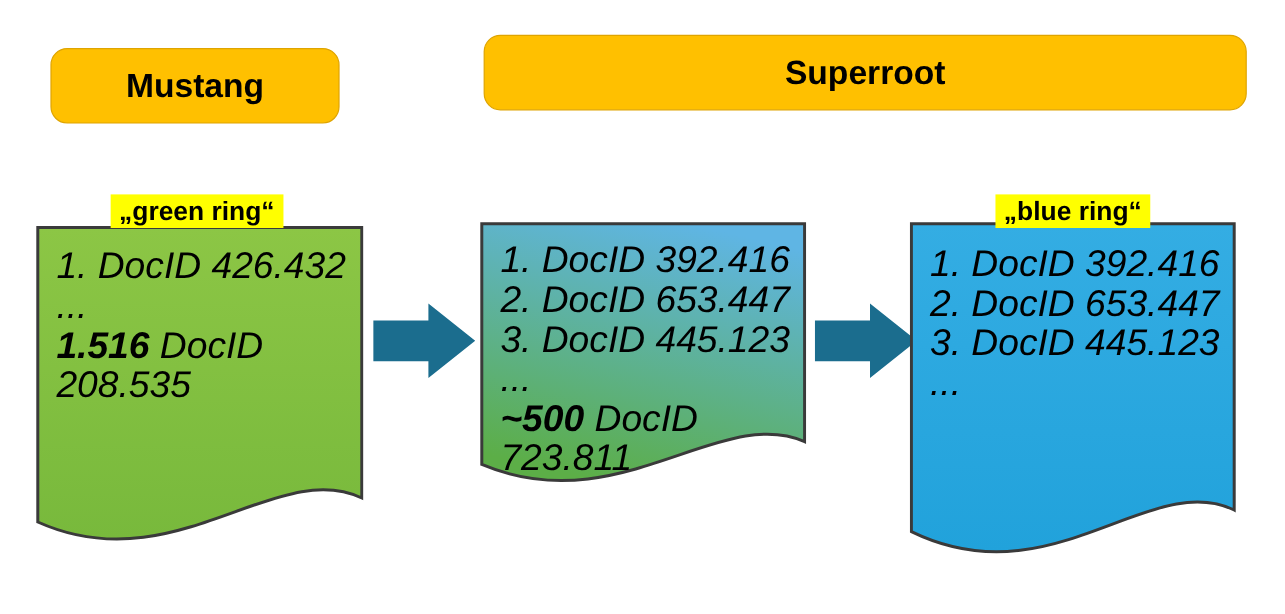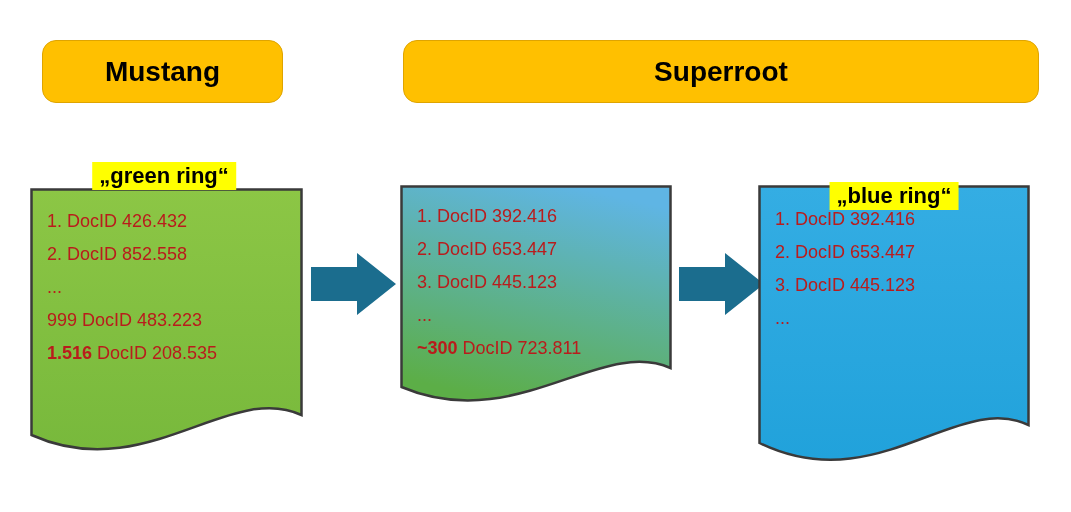--- a/index.html
+++ b/index.html
@@ -6,35 +6,35 @@
   .canvas {
     position:relative; width:1071px; height:512px; background:#ffffff;
     font-family:"Liberation Sans", sans-serif; overflow:hidden;
   }
   .header-box {
     position:absolute; background:#FFC000; border:1px solid #dfa400;
     border-radius:14px; display:flex; align-items:center; justify-content:center;
     font-weight:bold; font-size:28px; color:#000;
   }
   #mustang-box   { left:42px;  top:40px; width:239px; height:61px; }
-  #superroot-box { left:403px; top:40px; width:634px; height:61px; }
+  #superroot-box { left:403px; top:29px; width:634px; height:61px; }
 
   .ring-label {
     position:absolute; transform:translateX(-50%);
     background:#FFFF00; color:#000; font-weight:bold; font-size:22px;
     padding:1px 7px; white-space:nowrap; z-index:3; line-height:26px;text-align:center;
   }
   #green-ring-label { left:164px; top:162px; }
-  #blue-ring-label  { left:894px; top:162px;margin-top:20px; }
+  #blue-ring-label  { left:894px; top:162px; }
 
   .card { position:absolute; }
   .card svg { position:absolute; left:0; top:0; display:block; }
   .card .lines {
-    position:relative; z-index:2; color:#b91c1c;
-    font-size:18px; line-height:33px;
+    position:relative; z-index:2; color:#000000;
+    font-size:31px; line-height:33px;font-style:italic;
   }
   #green-card  { left:30px;  top:188px; width:273px; height:282px; }
   #mid-card    { left:400px; top:185px; width:272px; height:242px; }
   #blue-card   { left:758px; top:185px; width:272px; height:302px; }
   #green-card .lines { padding:17px 6px 0 17px; }
   #mid-card   .lines { padding:15px 6px 0 17px; }
   #blue-card  .lines { padding:18px 6px 0 17px; }
 
   .b { font-weight:bold; }
 
@@ -62,23 +62,21 @@
       <defs>
         <linearGradient id="gradGreen" x1="0%" y1="0%" x2="0%" y2="100%">
           <stop offset="0%" stop-color="#8CC645"></stop>
           <stop offset="100%" stop-color="#78B93C"></stop>
         </linearGradient>
       </defs>
       <path d="M1.5 1.5 H271.5 V227 C200 193, 115 298, 1.5 247 Z" fill="url(#gradGreen)" stroke-width="2.5" stroke="#3a3a3a"></path>
     </svg>
     <div class="lines">
       <div><span class="b"></span><span>1. DocID 426.432</span></div>
-      <div><span class="b"></span><span>2. DocID 852.558</span></div>
       <div><span class="b"></span><span>...</span></div>
-      <div><span class="b"></span><span>999 DocID 483.223</span></div>
       <div><span class="b">1.516</span><span> DocID 208.535</span></div>
     </div>
   </div>
 
   <svg class="arrow" id="arrow-1" viewBox="0 0 86 64">
     <polygon points="0,15 46,15 46,1 85,32 46,63 46,49 0,49" fill="#1B6D8E"></polygon>
   </svg>
 
   <div class="card" id="mid-card">
     <svg width="272" height="242" viewBox="0 0 272 242">
@@ -88,21 +86,21 @@
           <stop offset="100%" stop-color="#5CAE47"></stop>
         </linearGradient>
       </defs>
       <path d="M1.5 1.5 H270.5 V183 C200 152, 115 250, 1.5 202 Z" fill="url(#gradMid)" stroke-width="2.5" stroke="#3a3a3a"></path>
     </svg>
     <div class="lines">
       <div><span class="b"></span><span>1. DocID 392.416</span></div>
       <div><span class="b"></span><span>2. DocID 653.447</span></div>
       <div><span class="b"></span><span>3. DocID 445.123</span></div>
       <div><span class="b"></span><span>...</span></div>
-      <div><span class="b">~300</span><span> DocID 723.811</span></div>
+      <div><span class="b">~500</span><span> DocID 723.811</span></div>
     </div>
   </div>
 
   <svg class="arrow" id="arrow-2" viewBox="0 0 86 64">
     <polygon points="0,15 46,15 46,1 85,32 46,63 46,49 0,49" fill="#1B6D8E"></polygon>
   </svg>
 
   <div class="card" id="blue-card">
     <svg width="272" height="302" viewBox="0 0 272 302">
       <defs>

